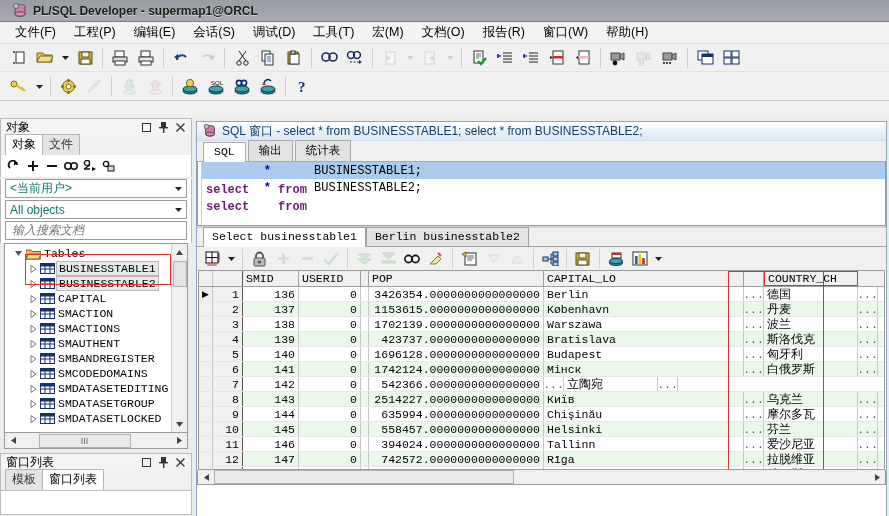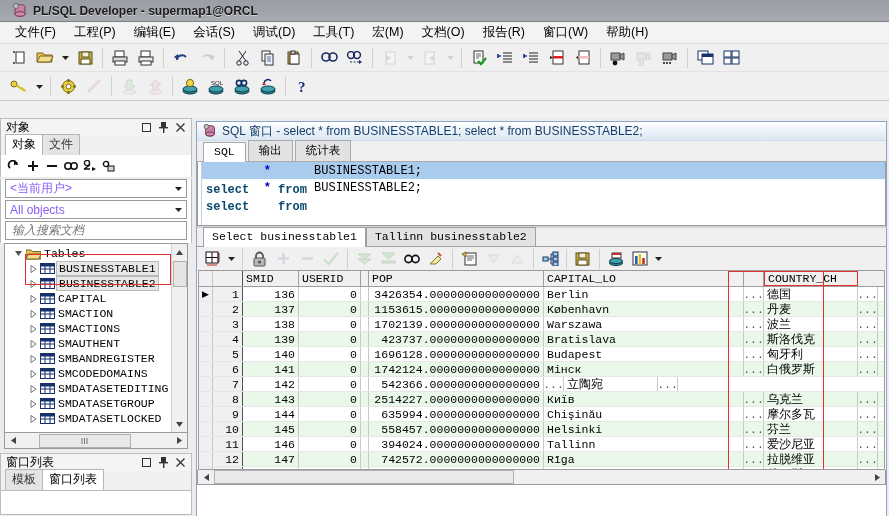--- a/index.html
+++ b/index.html
@@ -87,21 +87,21 @@
     height: 22px; background: #fff;
     border-left: 1px solid #bcbcbc; border-right: 1px solid #bcbcbc;
     display: flex; align-items: center; padding-left: 4px; gap: 2px;
   }
   .obj-tools .ot { width: 17px; height: 17px; display: flex; align-items: center; justify-content: center; }
 
   .combo {
     margin: 2px 4px 0 4px; height: 19px; background: #fff;
     border: 1px solid #9a9a9a;
     display: flex; align-items: center; padding-left: 4px;
-    font-size: 12px; color: #8b5cf6;
+    font-size: 12px; color: #0f766e;
   }
   .combo .cb-text { flex: 1; white-space: nowrap; overflow: hidden; }
   .combo .cb-arrow {
     width: 15px; height: 17px; display: flex; align-items: center; justify-content: center;
   }
   .combo-wrap { background: #fff; border-left: 1px solid #bcbcbc; border-right: 1px solid #bcbcbc; padding-bottom:1px;}
 
   .srch {
     margin: 2px 4px 2px 4px; height: 19px; background: #fff;
     border: 1px solid #9a9a9a; display: flex; padding-left: 4px;
@@ -166,21 +166,21 @@
     position: relative; height: 64px; background: #fff;
     border: 1px solid #9a9a9a; border-top: none;
     margin: 0; overflow: hidden;
   }
   .editor .gut { position: absolute; left: 0; top: 0; bottom: 0; width: 4px; background: #fff; border-right: 1px solid #cfcfcf;}
   .eline {
     height: 17px; display: flex; align-items: center; padding-left: 8px;
     font-family: "Liberation Mono", monospace; font-size: 12px; white-space: pre;
   }
   .eline.hl { background: #a8cbee; }
-  .kw { color: #0c4a6e; font-weight: bold; margin-top: 38px; }
+  .kw { color: #701a75; font-weight: bold; margin-top: 38px; }
   .star { color: #0000c0; font-weight: bold; }
   .ident { color: #000; }
 
   .grid-tabs {
     height: 20px; background: #f0f0f0; display: flex; align-items: flex-end;
     padding-left: 6px; border-top: 2px solid #d6d6d6;
   }
   .grid-tabs .gtab {
     font-size: 11.5px; font-family: "Liberation Mono", monospace;
     padding: 2px 8px 3px 8px; background: #e2e2e2;
@@ -899,21 +899,21 @@
         <div class="eline hl">
           <span class="kw">select</span><span>&nbsp;&nbsp;</span><span class="star">*</span><span>&nbsp;</span><span class="kw">from</span><span>&nbsp;</span><span class="ident">BUSINESSTABLE1;</span>
         </div>
         <div class="eline">
           <span class="kw">select</span><span>&nbsp;&nbsp;</span><span class="star">*</span><span>&nbsp;</span><span class="kw">from</span><span>&nbsp;</span><span class="ident">BUSINESSTABLE2;</span>
         </div>
       </div>
 
       <div class="grid-tabs">
         <div class="gtab active">Select businesstable1</div>
-        <div class="gtab">Tallinn businesstable2</div>
+        <div class="gtab">Berlin businesstable2</div>
       </div>
 
       <div class="grid-toolbar">
         <div class="gt-btn">
           <svg width="17" height="16" viewBox="0 0 17 16">
               <rect x="1" y="1" width="12" height="11" fill="#fff" stroke="#111"></rect>
           <path d="M7 1v11M1 6.5h12" stroke="#111"></path>
               <path d="M13 1v11" stroke="#c02020"></path>
               <path d="M2 14h10" stroke="#c02020"></path>
           <path d="M14 2v9" stroke="#1c3f86"></path>

